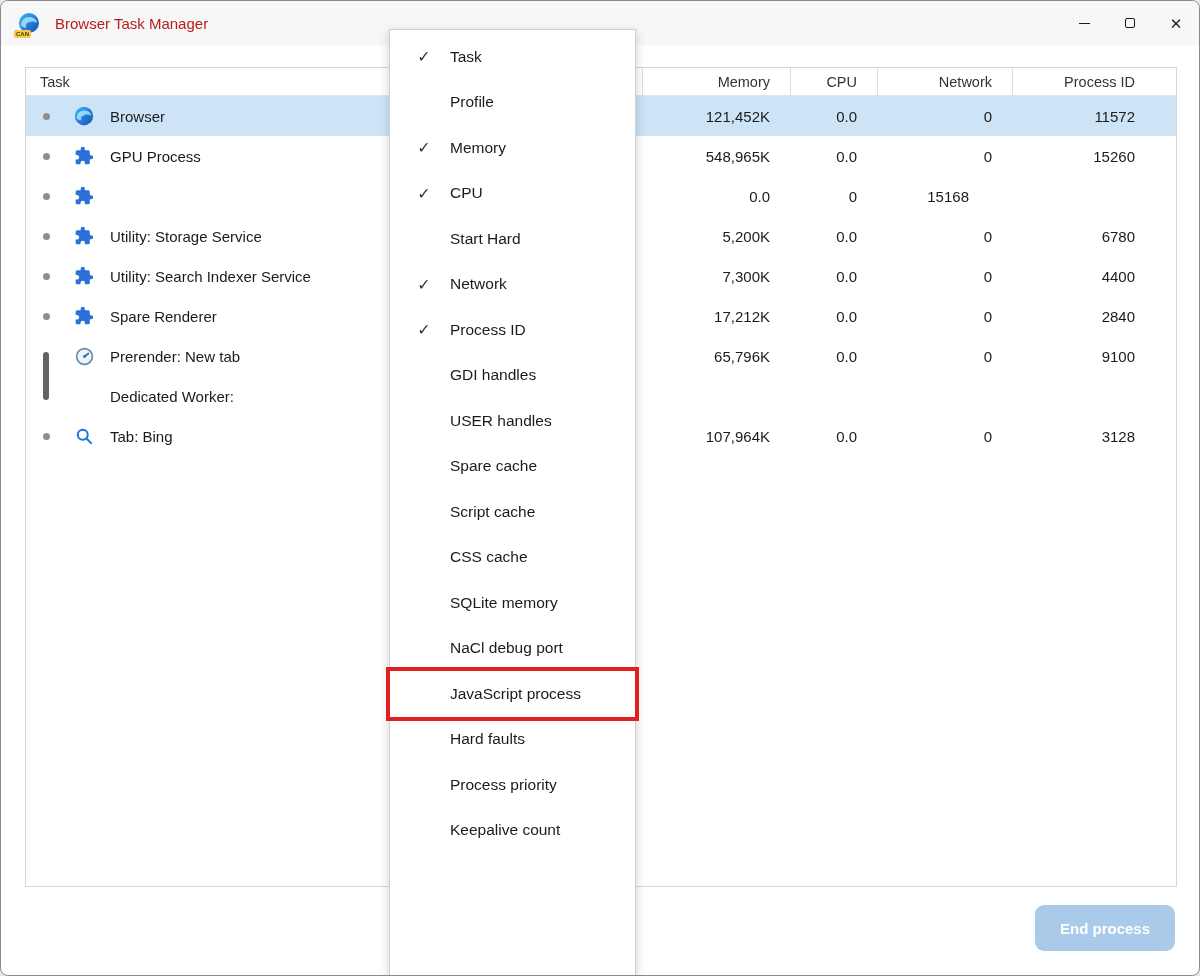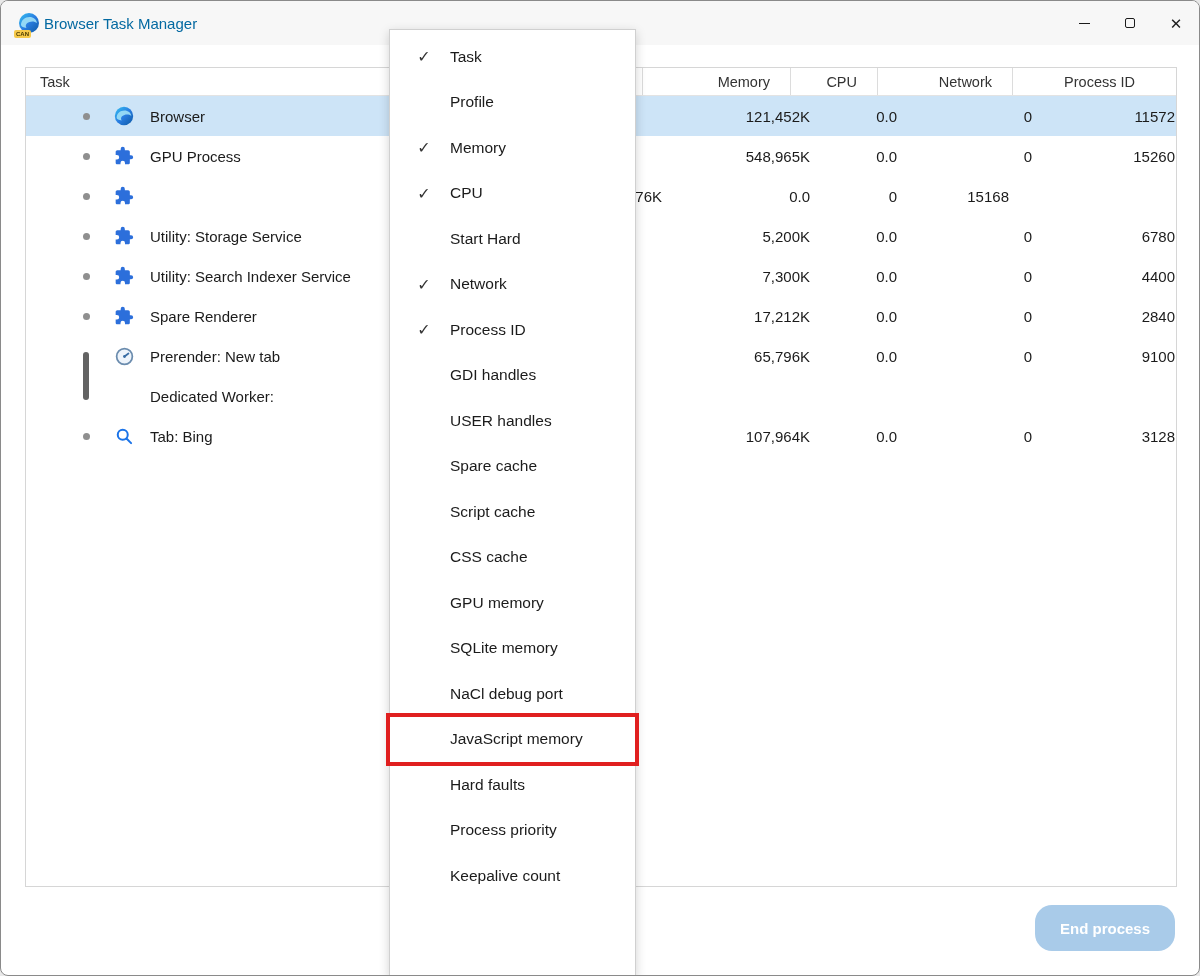--- a/index.html
+++ b/index.html
@@ -20,21 +20,21 @@
     background: #f7f7f7;
     display: flex; align-items: center;
   }
   .app-icon { position: relative; width: 24px; height: 24px; margin-left: 16px; flex: 0 0 auto; }
   .app-icon .badge {
     position: absolute; bottom: -3px; left: -3px;
     background: #f6c94a; color: #4a3a00;
     font-size: 6px; font-weight: bold; line-height: 8px;
     padding: 0 2px; border-radius: 2px;
   }
-  .titlebar .title { margin-left: 3px; font-size: 15px; color: #0369a1; }
+  .titlebar .title { margin-left: 14px; font-size: 15px; color: #b91c1c; }
   .win-controls { margin-left: auto; display: flex; height: 100%; }
   .wc {
     width: 46px; height: 100%;
     background: transparent; border: none;
     display: flex; align-items: center; justify-content: center;
     cursor: default;
   }
   .glyph-min { display: block; width: 11px; height: 1px; background: #1b1b1b; }
   .glyph-max { display: block; width: 10px; height: 10px; border: 1px solid #1b1b1b; border-radius: 2px; }
   .glyph-close { font-size: 15px; color: #1b1b1b; line-height: 1; }
@@ -57,21 +57,20 @@
   .th-task { padding-left: 14px; justify-content: flex-start; }
   .th-num { justify-content: flex-end; padding-right: 20px; border-left: 1px solid #dcdcdc; }
   .th-pid { padding-right: 43px; }
 
   .row {
     display: grid;
     grid-template-columns: 40px 36px 540px 148px 87px 135px 166px;
     height: 40px; align-items: center;
     font-size: 15px; color: #1b1b1b;
     background: #fff;
-    padding-left: 40px;
   }
   .row.selected { background: #cde4f7; }
   .marker { position: relative; height: 100%; }
   .marker.dot::after {
     content: ""; position: absolute; left: 17px; top: 50%; margin-top: -3.5px;
     width: 7px; height: 7px; border-radius: 50%; background: #8f8f8f;
   }
   .marker.bar-start::after {
     content: ""; position: absolute; left: 17px; top: 40%; bottom: 0;
     width: 6px; background: #636363; border-radius: 3px 3px 0 0;
@@ -83,21 +82,21 @@
   .icon { display: flex; align-items: center; justify-content: center; height: 100%; }
   .cell.task { padding-left: 8px; white-space: nowrap; overflow: hidden; }
   .cell.num { text-align: right; padding-right: 20px; font-variant-numeric: tabular-nums; }
   .cell.pid { padding-right: 43px; }
 
   
   .end-process {
     position: absolute; right: 24px; bottom: 24px;
     width: 140px; height: 46px;
     background: #a9cbe9; color: #ffffff;
-    border: none; border-radius: 17px;
+    border: none; border-radius: 9px;
     font-family: "Liberation Sans", sans-serif;
     font-size: 15px; font-weight: 600;
     cursor: default;
   }
 
   
   .menu {
     position: absolute; left: 388px; top: 28px;
     width: 247px; height: 948px;
     background: #ffffff;
@@ -334,33 +333,29 @@
       <div class="menu-item">
     <span class="check"></span>
     <span class="mlabel">Script cache</span>
   </div>
       <div class="menu-item">
     <span class="check"></span>
     <span class="mlabel">CSS cache</span>
   </div>
       <div class="menu-item">
     <span class="check"></span>
-    <span class="mlabel">GPU memory</span>
-  </div>
-      <div class="menu-item">
-    <span class="check"></span>
     <span class="mlabel">SQLite memory</span>
   </div>
       <div class="menu-item">
     <span class="check"></span>
     <span class="mlabel">NaCl debug port</span>
   </div>
       <div class="menu-item hl">
     <span class="check"></span>
-    <span class="mlabel">JavaScript memory</span>
+    <span class="mlabel">JavaScript process</span>
   </div>
       <div class="menu-item">
     <span class="check"></span>
     <span class="mlabel">Hard faults</span>
   </div>
       <div class="menu-item">
     <span class="check"></span>
     <span class="mlabel">Process priority</span>
   </div>
       <div class="menu-item">

